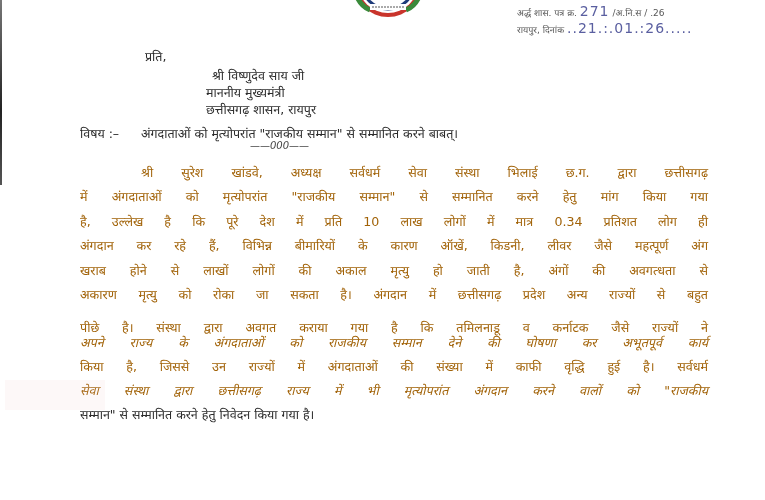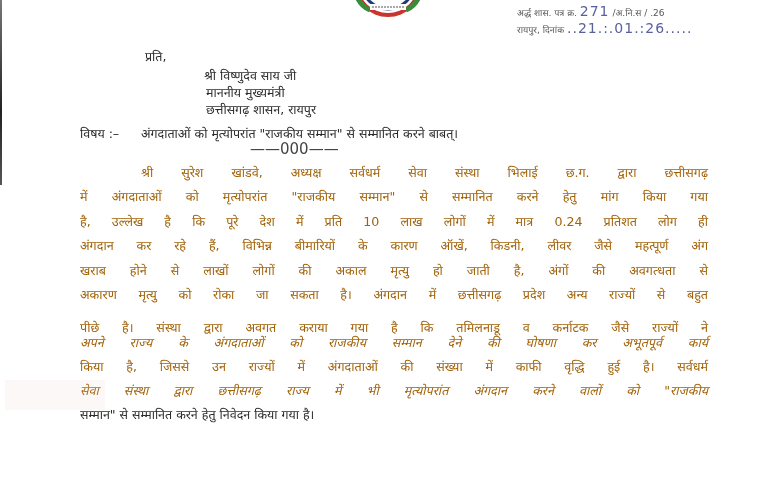--- a/index.html
+++ b/index.html
@@ -49,31 +49,31 @@
   <span>अर्द्ध शास. पत्र क्र.</span>
   <span class="hand">271</span>
   <span>/अ.नि.स / .26</span>
 </div>
 <div class="ref ref2">
   <span>रायपुर, दिनांक</span>
   <span class="hand">..21.:.01.:26.....</span>
 </div>
 
 <div class="txt" style="left:118px; top:48px;margin-left:27px;">प्रति,</div>
-<div class="txt" style="left:204px; top:67px;">श्री विष्णुदेव साय जी</div>
+<div class="txt" style="left:212px; top:67px;">श्री विष्णुदेव साय जी</div>
 <div class="txt" style="left:206px; top:84px;">माननीय मुख्यमंत्री</div>
 <div class="txt" style="left:206px; top:101px;">छत्तीसगढ़ शासन, रायपुर</div>
 
 <div class="txt" style="left:80px; top:125px;">विषय :–</div>
 <div class="txt" style="left:141px; top:125px;">अंगदाताओं को मृत्योपरांत "राजकीय सम्मान" से सम्मानित करने बाबत्।</div>
-<div class="txt" style="left:250px; top:140px; font-size:15px; color:#444;">——000——</div>
+<div class="txt" style="left:250px; top:140px; font-size:10px; color:#444;font-style:italic;">——000——</div>
 
 <div class="line" style="left:141px; width:567px; top:164px;">श्री सुरेश खांडवे, अध्यक्ष सर्वधर्म सेवा संस्था भिलाई छ.ग. द्वारा छत्तीसगढ़</div>
 <div class="line" style="top:188px;">में अंगदाताओं को मृत्योपरांत "राजकीय सम्मान" से सम्मानित करने हेतु मांग किया गया</div>
-<div class="line" style="top:213px;">है, उल्लेख है कि पूरे देश में प्रति 10 लाख लोगों में मात्र 0.24 प्रतिशत लोग ही</div>
+<div class="line" style="top:213px;">है, उल्लेख है कि पूरे देश में प्रति 10 लाख लोगों में मात्र 0.34 प्रतिशत लोग ही</div>
 <div class="line" style="top:237px;">अंगदान कर रहे हैं, विभिन्न बीमारियों के कारण ऑखें, किडनी, लीवर जैसे महत्पूर्ण अंग</div>
 <div class="line" style="top:262px;">खराब होने से लाखों लोगों की अकाल मृत्यु हो जाती है, अंगों की अवगत्धता से</div>
 <div class="line" style="top:286px;font-family:Liberation Serif, serif;">अकारण मृत्यु को रोका जा सकता है। अंगदान में छत्तीसगढ़ प्रदेश अन्य राज्यों से बहुत</div>
 <div class="line" style="top:319px;">पीछे है। संस्था द्वारा अवगत कराया गया है कि तमिलनाडू व कर्नाटक जैसे राज्यों ने</div>
 <div class="line" style="top:334px;font-style:italic;">अपने राज्य के अंगदाताओं को राजकीय सम्मान देने की घोषणा कर अभूतपूर्व कार्य</div>
 <div class="line" style="top:358px;">किया है, जिससे उन राज्यों में अंगदाताओं की संख्या में काफी वृद्धि हुई है। सर्वधर्म</div>
 <div class="line" style="top:382px;font-style:italic;">सेवा संस्था द्वारा छत्तीसगढ़ राज्य में भी मृत्योपरांत अंगदान करने वालों को "राजकीय</div>
 <div class="txt" style="left:80px; top:406px;">सम्मान" से सम्मानित करने हेतु निवेदन किया गया है।</div>
 
 <style>

